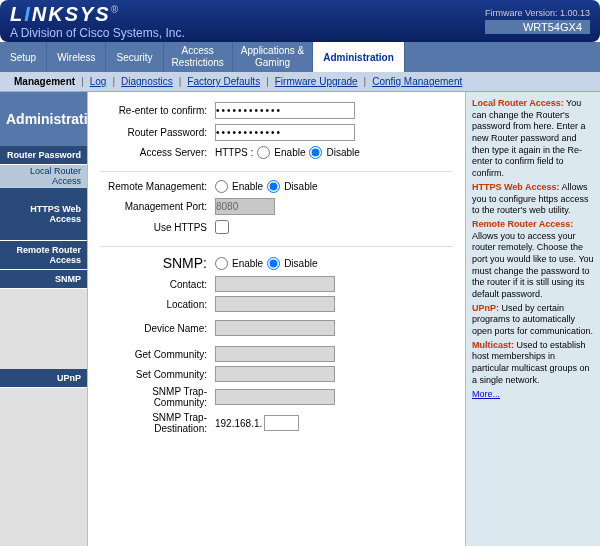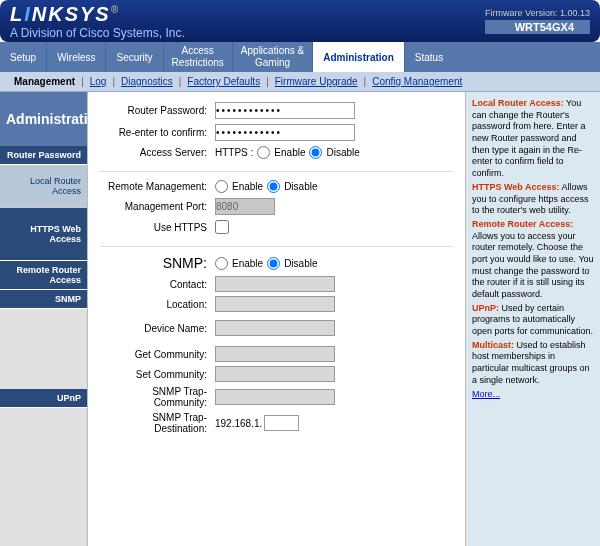--- a/index.html
+++ b/index.html
@@ -16,32 +16,31 @@
   <div>
     <div>
       <div style="color: #fff; font-size: 20px; font-weight: bold; font-style: italic; letter-spacing: 2px; font-family: Arial Black, sans-serif;">
         <span style="color: #fff;">L</span><span style="color: #4da6ff;">I</span><span style="color: #fff;">NKSYS</span><span style="font-size:10px; vertical-align: super; color: #aaa;">®</span>
       </div>
       <div style="color: #aac4ff; font-size: 12px;">A Division of Cisco Systems, Inc.</div>
     </div>
   </div>
   <div style="text-align: right;">
     <div style="color: #ccc; font-size: 9px;">Firmware Version: 1.00.13</div>
-    <div style="background: #5577aa; color: #fff; font-size: 11px; font-weight: bold; padding: 1px 16px; margin-top: 2px;">WRT54GX4</div>
+    <div style="background: #5577aa; color: #fff; font-size: 11px; font-weight: normal; padding: 1px 8px; margin-top: 2px;">WRT54GX4</div>
   </div>
 </div>
 
 <div style="background: #5577aa; display: flex; align-items: stretch; height: 30px;">
   <div style="color: #fff; font-size: 10px; padding: 0 10px; display: flex; align-items: center; cursor: pointer; border-right: 1px solid #446699;">Setup</div>
   <div style="color: #fff; font-size: 10px; padding: 0 10px; display: flex; align-items: center; cursor: pointer; border-right: 1px solid #446699;">Wireless</div>
   <div style="color: #fff; font-size: 10px; padding: 0 10px; display: flex; align-items: center; cursor: pointer; border-right: 1px solid #446699;">Security</div>
   <div style="color: #fff; font-size: 10px; padding: 0 8px; display: flex; align-items: center; cursor: pointer; border-right: 1px solid #446699; text-align: center; line-height: 1.2;">Access<br>Restrictions</div>
   <div style="color: #fff; font-size: 10px; padding: 0 8px; display: flex; align-items: center; cursor: pointer; border-right: 1px solid #446699; text-align: center; line-height: 1.2;">Applications &amp;<br>Gaming</div>
   <div style="color: #003399; background: #fff; font-size: 10px; font-weight: bold; padding: 0 10px; display: flex; align-items: center; cursor: pointer; border-right: 1px solid #446699;">Administration</div>
-  <div style="color: #fff; font-size: 10px; padding: 0 10px; display: flex; align-items: center; cursor: pointer;">Status</div>
 </div>
 
 <div style="background: #c8d4e8; display: flex; align-items: center; height: 20px; padding: 0 8px; border-bottom: 1px solid #99aacc;">
   <div style="color: #000; font-size: 10px; padding: 0 6px; cursor: pointer; font-weight: bold;">Management</div>
   <span style="color: #666; font-size: 10px;">|</span>
   <div style="color: #003399; font-size: 10px; padding: 0 6px; cursor: pointer; text-decoration: underline;">Log</div>
   <span style="color: #666; font-size: 10px;">|</span>
   <div style="color: #003399; font-size: 10px; padding: 0 6px; cursor: pointer; text-decoration: underline;">Diagnostics</div>
   <span style="color: #666; font-size: 10px;">|</span>
   <div style="color: #003399; font-size: 10px; padding: 0 6px; cursor: pointer; text-decoration: underline;">Factory Defaults</div>
@@ -52,37 +51,37 @@
 </div>
 
 <div style="display: flex; height: calc(546px - 42px - 30px - 20px);">
 
   <div style="width: 88px; background: #e0e0e0; flex-shrink: 0; border-right: 1px solid #bbb; overflow: hidden;">
 
     <div style="background: #5577aa; color: #fff; font-size: 14px; font-weight: bold; padding: 8px 6px 8px 6px; min-height: 54px; display: flex; align-items: center; justify-content: flex-start;">
       <span>Administration</span>
     </div>
     <div style="background: #2a4a7a; color: #fff; font-size: 9px; font-weight: bold; padding: 4px 6px; text-align: right; border-bottom: 1px solid #fff; cursor: pointer;">Router Password</div>
-    <div style="background: #b8c8d8; color: #003366; font-size: 9px; padding: 11px 6px; text-align: right; border-bottom: 1px solid #ccc; cursor: pointer;">Local Router Access</div>
+    <div style="background: #b8c8d8; color: #003366; font-size: 9px; padding: 1px 6px; text-align: right; border-bottom: 1px solid #ccc; cursor: pointer;">Local Router Access</div>
     <div style="background: #2a4a7a; color: #fff; font-size: 9px; font-weight: bold; padding: 16px 6px; text-align: right; border-bottom: 1px solid #fff; cursor: pointer;">HTTPS Web Access</div>
     <div style="background: #2a4a7a; color: #fff; font-size: 9px; font-weight: bold; padding: 4px 6px; text-align: right; border-bottom: 1px solid #fff; cursor: pointer;">Remote Router Access</div>
     <div style="background: #2a4a7a; color: #fff; font-size: 9px; font-weight: bold; padding: 4px 6px; text-align: right; border-bottom: 1px solid #fff; cursor: pointer;">SNMP</div>
     <div style="height: 80px;"></div>
     <div style="background: #2a4a7a; color: #fff; font-size: 9px; font-weight: bold; padding: 4px 6px; text-align: right; border-bottom: 1px solid #fff; cursor: pointer;">UPnP</div>
   </div>
 
   <div style="flex: 1; overflow-y: auto; padding: 10px 12px; background: #fff;">
 
     <div>
       <div style="display: flex; align-items: center; margin-bottom: 5px;">
-        <div style="width: 115px; text-align: right; padding-right: 8px; font-size: 10px; color: #000; flex-shrink: 0;">Router Password:</div>
+        <div style="width: 115px; text-align: right; padding-right: 8px; font-size: 10px; color: #000; flex-shrink: 0;">Re-enter to confirm:</div>
         <input type="password" value="123456789012" style="border: 1px solid rgb(153, 153, 153); height: 17px; width: 140px; font-size: 10px;">
       </div>
       <div style="display: flex; align-items: center; margin-bottom: 5px;">
-        <div style="width: 115px; text-align: right; padding-right: 8px; font-size: 10px; color: #000; flex-shrink: 0;">Re-enter to confirm:</div>
+        <div style="width: 115px; text-align: right; padding-right: 8px; font-size: 10px; color: #000; flex-shrink: 0;">Router Password:</div>
         <input type="password" value="123456789012" style="border: 1px solid rgb(153, 153, 153); height: 17px; width: 140px; font-size: 10px;">
       </div>
       <div style="display: flex; align-items: center; margin-bottom: 5px;">
         <div style="width: 115px; text-align: right; padding-right: 8px; font-size: 10px; color: #000; flex-shrink: 0;">Access Server:</div>
         <div style="display: flex; align-items: center; gap: 4px;">
           <span style="font-size: 10px;">HTTPS :</span>
           <input type="radio" name="access" style="">
           <label style="font-size: 10px;">Enable</label>
           <input type="radio" name="access" checked="" style="">
           <label style="font-size: 10px;">Disable</label>

